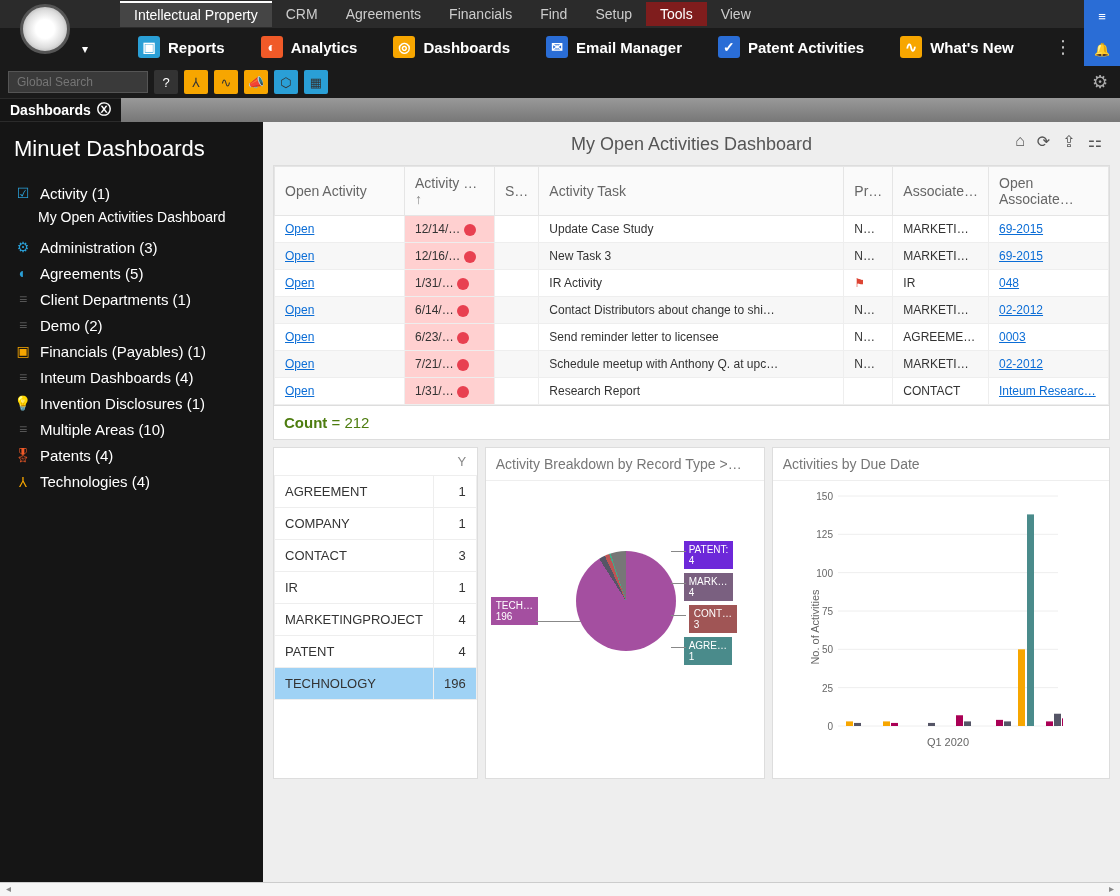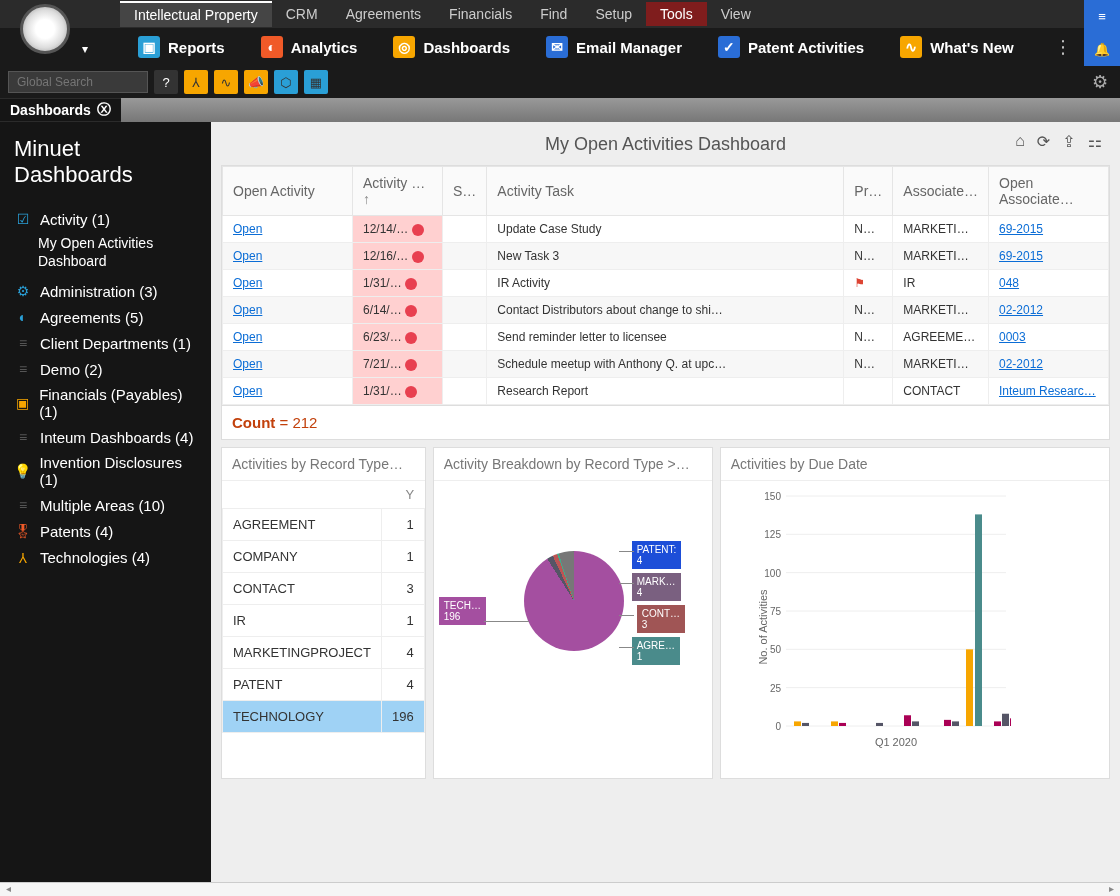--- a/index.html
+++ b/index.html
@@ -14,38 +14,38 @@
 .rightcol { position: absolute; right: 0; top: 0; width: 36px; height: 66px; background: #2a6dd6; display: flex; flex-direction: column; align-items: center; justify-content: space-around; color: #fff; z-index: 10; }
 .logo { position: absolute; left: 20px; top: 4px; width: 50px; height: 50px; border-radius: 50%; background: radial-gradient(circle,#fff 30%,#ddd 60%,#888 100%); z-index: 5; border: 3px solid #555; }
 .logo-chev { position: absolute; left: 82px; top: 42px; color: #fff; font-size: 12px; z-index: 5; }
 .thirdbar { background: #1a1a1a; height: 32px; display: flex; align-items: center; padding: 0 8px; gap: 6px; }
 .search { width: 140px; height: 22px; background: #3a3a3a; border: 1px solid #555; color: #999; padding: 0 8px; font-size: 12px; }
 .sq { width: 24px; height: 24px; display: flex; align-items: center; justify-content: center; border-radius: 2px; cursor: pointer; }
 .tabstrip { background: #2b2b2b; height: 24px; display: flex; align-items: center; }
 .tabstrip .dtab { background: #151515; color: #fff; padding: 2px 10px; font-weight: 600; font-size: 14px; display: flex; align-items: center; gap: 6px; }
 .tabstrip .rest { flex: 1; background: linear-gradient(#999,#777); height: 100%; }
 .content { display: flex; height: calc(896px - 28px - 38px - 32px - 24px - 14px); }
-.sidebar { width: 211px; background: #151515; color: #fff; padding: 10px 14px; overflow: hidden; }
+.sidebar { width: 263px; background: #151515; color: #fff; padding: 10px 14px; overflow: hidden; }
 .sidebar h2 { font-size: 22px; font-weight: 400; margin: 4px 0 18px; }
 .sidebar .node { display: flex; align-items: center; gap: 8px; padding: 4px 0; font-size: 15px; cursor: pointer; }
 .sidebar .node .nic { width: 18px; height: 18px; display: flex; align-items: center; justify-content: center; font-size: 14px; }
 .sidebar .sub { padding-left: 24px; font-size: 14px; line-height: 1.3; margin: 2px 0 8px; }
 .main { flex: 1; background: #eee; padding: 10px; overflow: hidden; position: relative; }
 .dash-title { text-align: center; font-size: 18px; color: #555; margin: 2px 0 10px; }
 .dash-icons { position: absolute; right: 18px; top: 10px; display: flex; gap: 12px; color: #555; font-size: 16px; }
 .grid { background: #fff; border: 1px solid #ddd; }
 .grid table { width: 100%; border-collapse: collapse; }
 .grid th { text-align: left; padding: 8px 10px; font-weight: 400; color: #666; border: 1px solid #e5e5e5; font-size: 14px; background: #fafafa; cursor: pointer; }
 .grid td { padding: 6px 10px; border: 1px solid #eee; font-size: 12px; white-space: nowrap; overflow: hidden; text-overflow: ellipsis; }
 .grid tr:nth-child(even) td { background: #f7f7f7; }
 .grid .link { color: #0b6dd6; text-decoration: underline; }
 .grid .due { background: #ffd0d0 !important; }
 .dot { display: inline-block; width: 12px; height: 12px; border-radius: 50%; background: #e84050; vertical-align: middle; }
 .flag { color: #d43; }
-.count { padding: 8px 10px; font-size: 15px; color: #c2410c; background: #fff; border: 1px solid #ddd; border-top: none; }
+.count { padding: 8px 10px; font-size: 15px; color: #4d7c0f; background: #fff; border: 1px solid #ddd; border-top: none; }
 .count strong { font-weight: 600; }
 .panels { display: flex; gap: 7px; margin-top: 7px; }
 .panel { background: #fff; border: 1px solid #ddd; flex: 1; height: 332px; }
 .panel .ptitle { padding: 8px 10px; color: #777; font-size: 14px; border-bottom: 1px solid #eee; }
 .panel1 table { width: 100%; border-collapse: collapse; }
 .panel1 th { text-align: right; padding: 6px 10px; color: #888; font-weight: 400; }
 .panel1 td { padding: 8px 10px; border: 1px solid #eee; }
 .panel1 td:last-child { text-align: right; }
 .panel1 .hl td { background: #9fd2f5; }
 .pie-wrap { position: relative; height: 290px; }
@@ -274,21 +274,20 @@
             </tr>
           </tbody>
       </table>
     </div>
     <div class="count">
       <strong>Count</strong> = <span>212</span>
     </div>
 
     <div class="panels">
       <div class="panel panel1" style="flex:0 0 195px">
-        <div class="ptitle">Activities by Record Type…</div>
         <table>
             <thead>
               <tr>
                 <th></th>
                 <th>Y</th>
               </tr>
             </thead>
         <tbody id="p1body">
               <tr>
                 <td>AGREEMENT</td>
@@ -321,21 +320,21 @@
             </tbody>
           </table>
       </div>
 
       <div class="panel" style="flex:0 0 280px">
         <div class="ptitle">Activity Breakdown by Record Type &gt;…</div>
         <div class="pie-wrap" id="piewrap">
           <div class="pie"></div>
         <div class="pie-lbl" style="left: 5px; top: 116px; background: rgb(164, 79, 160);">TECH…<br>196</div>
             <div style="position: absolute; height: 1px; background: rgb(136, 136, 136); top: 140px; left: 50px; width: 45px;"></div>
-            <div class="pie-lbl" style="left: 198px; top: 60px; background: #1d4ed8;">PATENT:<br>4</div>
+            <div class="pie-lbl" style="left: 198px; top: 60px; background: #6d28d9;">PATENT:<br>4</div>
             <div style="position: absolute; height: 1px; background: rgb(136, 136, 136); top: 70px; left: 185px; width: 15px;"></div>
             <div class="pie-lbl" style="left: 198px; top: 92px; background: rgb(122, 96, 128);">MARK…<br>4</div>
             <div style="position: absolute; height: 1px; background: rgb(136, 136, 136); top: 102px; left: 185px; width: 15px;"></div>
             <div class="pie-lbl" style="left: 203px; top: 124px; background: rgb(160, 85, 85);">CONT…<br>3</div>
             <div style="position: absolute; height: 1px; background: rgb(136, 136, 136); top: 134px; left: 185px; width: 15px;"></div>
             <div class="pie-lbl" style="left: 198px; top: 156px; background: rgb(74, 139, 139);">AGRE…<br>1</div>
             <div style="position: absolute; height: 1px; background: rgb(136, 136, 136); top: 166px; left: 185px; width: 15px;"></div>
           </div>
       </div>
 

